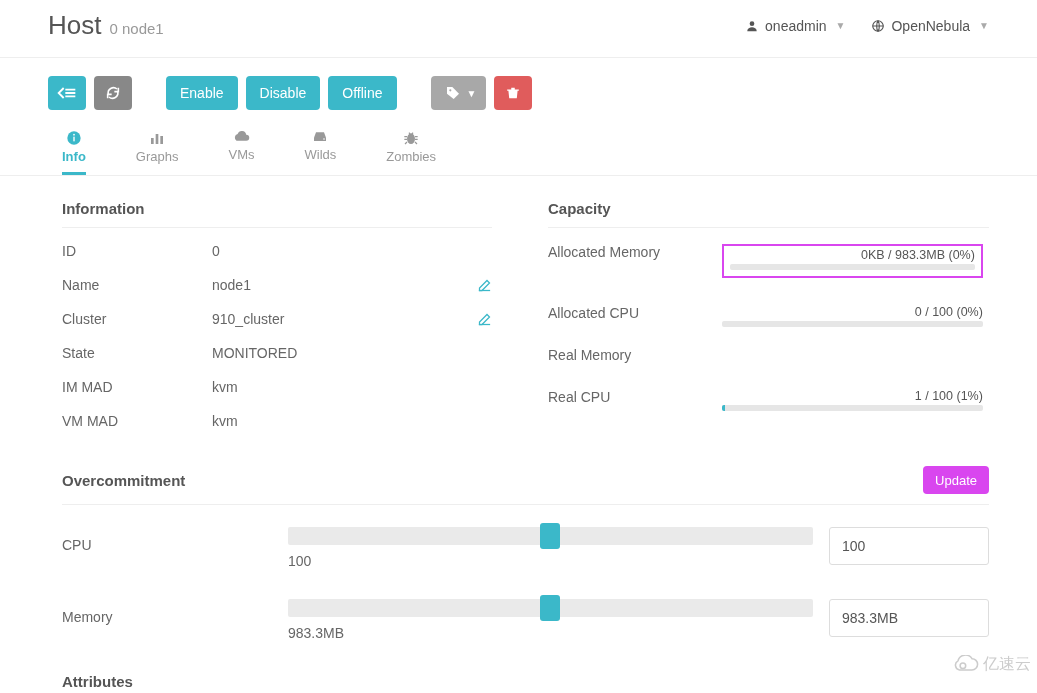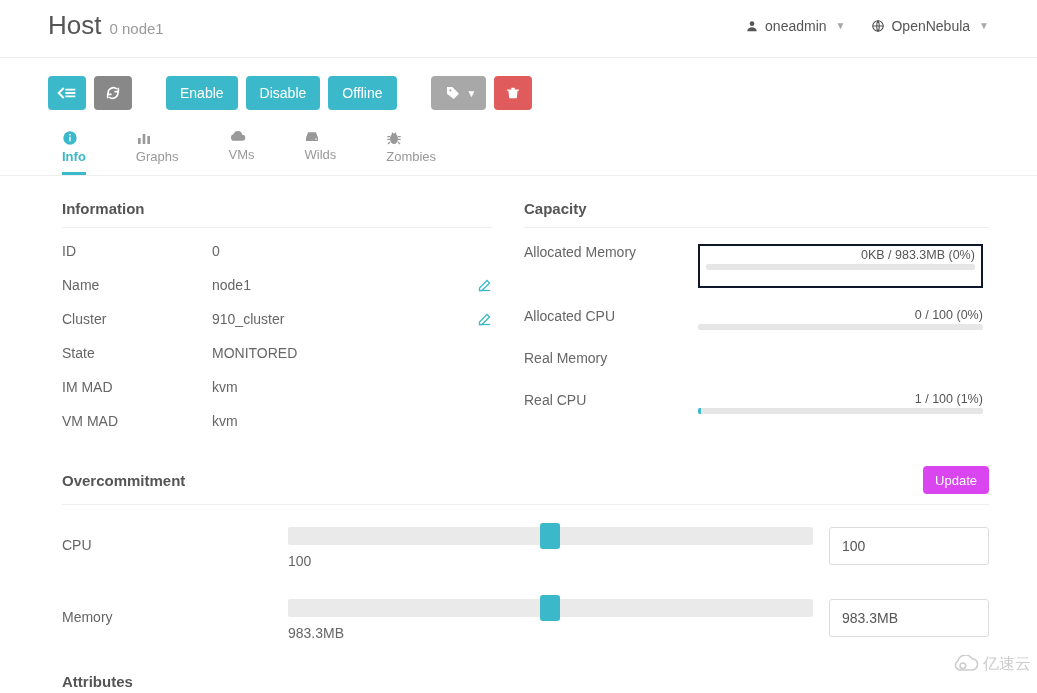--- a/index.html
+++ b/index.html
@@ -46,31 +46,31 @@
   .btn.icon-only { padding: 0; width: 38px; }
   .btn.caret-btn { padding-right: 10px;}
   .toolbar-gap { width: 18px; }
 
   .tabs {
     display: flex; gap: 50px;
     padding: 10px 48px 0 62px;
     border-bottom: 1px solid #eee;
   }
   .tab {
-    display: flex; flex-direction: column; 
+    display: flex; flex-direction: column; align-items: center;
     gap: 3px; padding-bottom: 8px;
     color: #999; cursor: pointer;
     font-size: 13px;
     border-bottom: 3px solid transparent;
   }
   .tab.active { color: #3bb8c9; border-bottom-color: #3bb8c9; font-weight:600;}
   .tab .tab-icon { font-size: 15px; }
 
   .content { padding: 24px 48px 30px 62px; }
-  .two-col { display: flex; gap: 32px; }
+  .two-col { display: flex; gap: 56px; }
   .left-col { flex: 0 0 430px; }
   .right-col { flex: 1; }
 
   .section-head {
     font-size: 15px; font-weight: 700; color: #555;
     padding-bottom: 10px; border-bottom: 1px solid #eee;
     margin-bottom: 6px;
   }
   .kv-row {
     display: flex; align-items: center;
@@ -82,23 +82,23 @@
   .kv-row .edit-ico { color: #3bb8c9; cursor: pointer; font-size: 15px; }
 
   .cap-row { padding: 10px 0; }
   .cap-row .cap-label { font-size: 14px; color: #666; margin-bottom: 6px; display:inline-block; width: 170px; vertical-align: top;}
   .cap-bar-wrap { display: inline-block; width: calc(100% - 180px); vertical-align: top; position: relative; }
   .cap-text { text-align: right; font-size: 12.5px; color: #555; margin-bottom: 2px;}
   .cap-bar { height: 6px; background: #e6e6e6; border-radius: 2px; position: relative; overflow:hidden;}
   .cap-bar .fill { height: 100%; background: #3bb8c9; }
 
   .highlight-box {
-    border: 2px solid #0f172a;
-    padding: 2px 6px 16px 6px;
-    margin-bottom: 0;
+    border: 2px solid #d946ef;
+    padding: 2px 6px 6px 6px;
+    margin-bottom: 7px;
   }
 
   .oc-section { margin-top: 28px; }
   .oc-head-row { display:flex; justify-content: space-between; align-items:center; border-bottom:1px solid #eee; padding-bottom:10px; }
   .oc-row { display: flex; align-items: flex-start; padding: 22px 0 8px 0; gap: 16px;}
   .oc-row .oc-label { flex: 0 0 210px; color:#666; padding-top:10px; }
   .oc-row .slider-col { flex: 1; }
   .oc-row .val-col { flex: 0 0 160px; }
   .slider-track {
     height: 18px; background: #eaeaea; position: relative; border-radius:2px;

